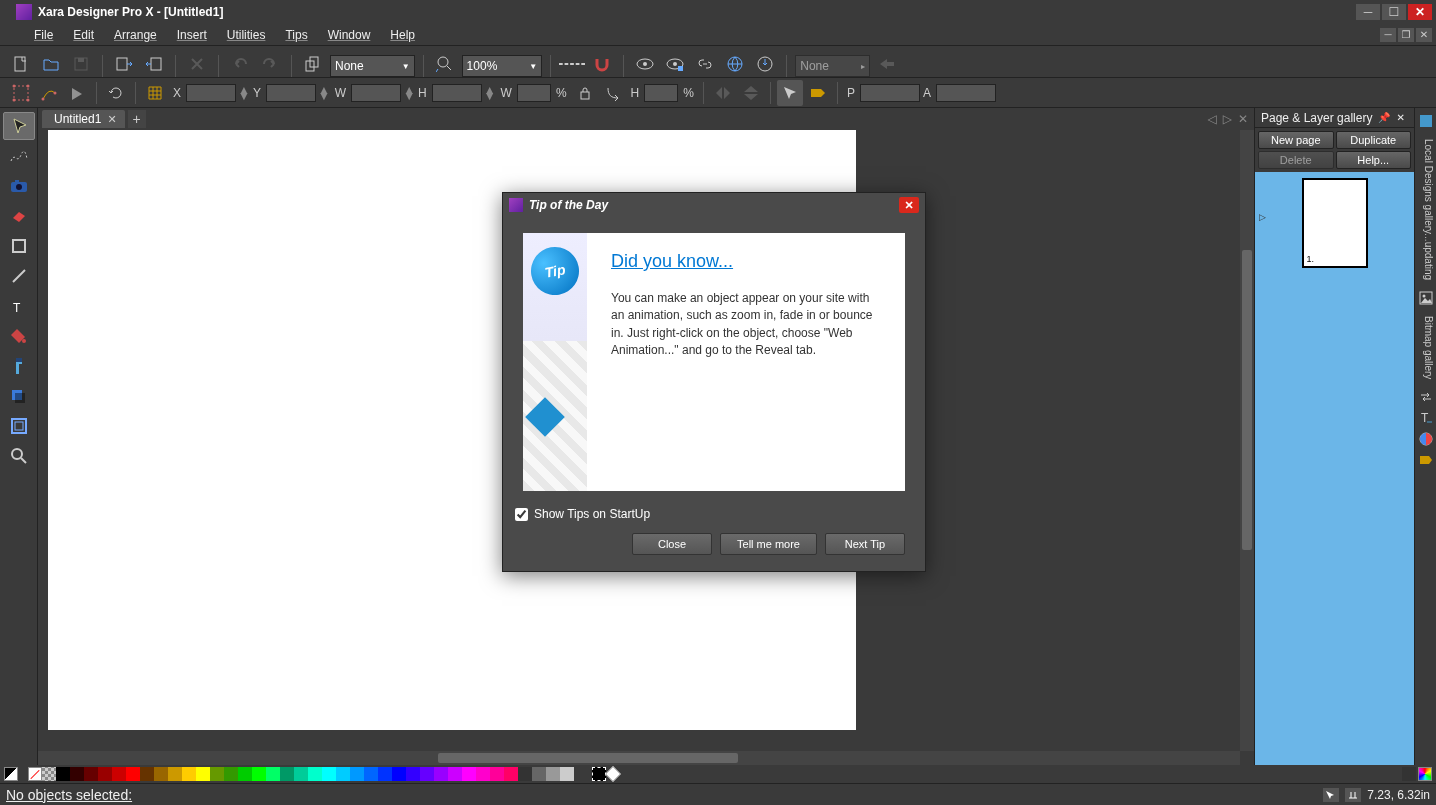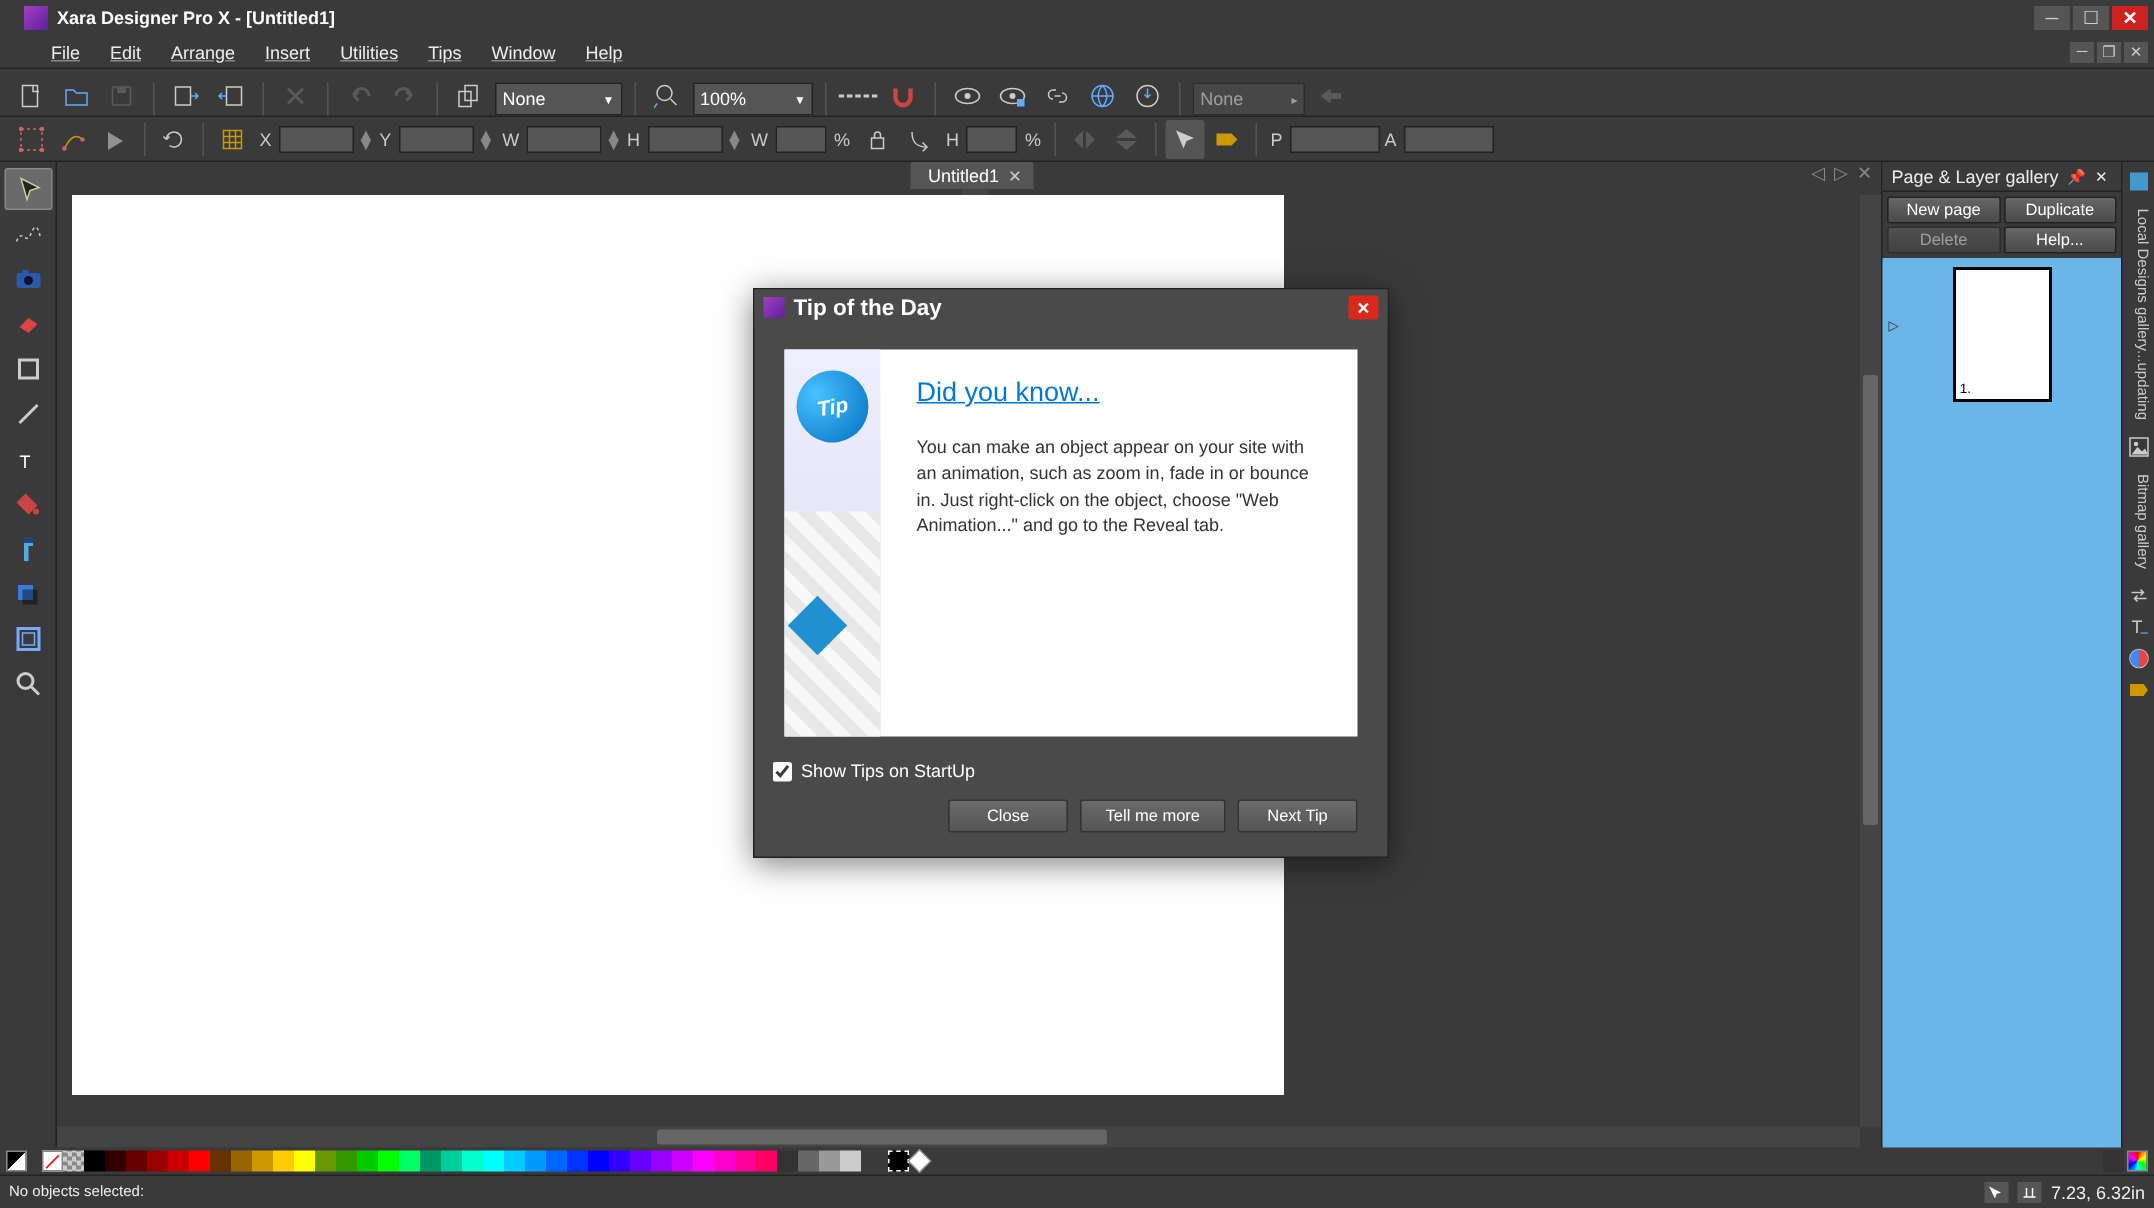--- a/index.html
+++ b/index.html
@@ -35,21 +35,21 @@
 .info-label { color: #ccc; padding: 0 3px; }
 .spinner { display:flex; flex-direction:column; font-size:6px; line-height:6px; color:#888; }
 
 
 .main { display: flex; height: calc(805px - 24px - 22px - 32px - 30px - 18px - 22px); }
 .left-tools { width: 38px; background: #3a3a3a; border-right: 1px solid #222; display: flex; flex-direction: column; align-items: center; padding-top: 4px; gap: 2px; }
 .tool { width: 32px; height: 28px; display: flex; align-items: center; justify-content: center; cursor: pointer; border-radius: 2px; }
 .tool.active { background: #6a6a6a; border:1px solid #888; }
 
 .doc-area { flex: 1; background: #3a3a3a; position: relative; display:flex; flex-direction:column; }
-.doc-tabs { height: 22px; background: #3a3a3a; display: flex; align-items: center; padding-left: 4px; position: relative; flex-direction: column; }
+.doc-tabs { height: 22px; background: #3a3a3a; display: flex; align-items: center; padding-left: 4px; position: relative; }
 .doc-tab { background: #555; padding: 2px 8px 2px 12px; color: #fff; display: flex; align-items: center; gap: 6px; border-radius: 2px 2px 0 0; font-size:11px; }
 .doc-tab .tab-close { font-size: 11px; cursor: pointer; color:#ccc; }
 .doc-tab-add { width: 18px; height: 18px; background: #444; color: #ccc; display: flex; align-items: center; justify-content: center; margin-left: 3px; cursor: pointer; font-size:14px; }
 .doc-tabs .tab-nav { position:absolute; right:4px; display:flex; gap:2px; color:#888; font-size:10px; }
 .doc-tabs .tab-nav span { cursor:pointer; padding:0 2px; }
 
 .canvas-wrap { flex:1; position:relative; overflow:hidden; }
 .canvas-page { position:absolute; left:10px; top:0; width: 808px; height: 600px; background: #fff; }
 .vscroll { position:absolute; right:0; top:0; bottom:14px; width:14px; background:#444; }
 .vscroll .thumb { position:absolute; left:2px; right:2px; top:120px; height:300px; background:#666; border-radius:2px; }
@@ -78,29 +78,29 @@
 .color-swatch.none { background:#fff; position:relative; border:1px solid #888; }
 .color-swatch.none::after { content:""; position:absolute; left:0; right:0; top:50%; border-top:1px solid red; transform:rotate(-45deg); }
 .color-swatch.current { border:1px dashed #fff; background:#000; }
 .color-corner { width:14px; height:14px; background:linear-gradient(135deg,#000 50%,#fff 50%); border:1px solid #888; }
 .color-special { width:14px; height:14px; background:conic-gradient(red,yellow,lime,cyan,blue,magenta,red); border:1px solid #888; }
 .color-bar .spacer { flex:1; }
 .color-end { display:flex; gap:2px; align-items:center; }
 
 
 .status-bar { height: 22px; background: #3a3a3a; display: flex; align-items: center; padding: 0 6px; border-top:1px solid #222; }
-.status-bar .status-text { flex:1; color:#eee; font-size:10px; }
+.status-bar .status-text { flex:1; color:#eee; font-size:14px;text-decoration:underline; }
 .status-bar .status-right { display:flex; gap:6px; align-items:center; color:#eee; font-size:11px; }
 .status-ico { width:16px; height:14px; background:#555; display:flex; align-items:center; justify-content:center; font-size:9px; cursor:pointer; }
 
 
 .dialog { position: absolute; left: 502px; top: 192px; width: 424px; background: #4a4a4a; border: 1px solid #222; box-shadow: 0 4px 20px rgba(0,0,0,0.5); z-index: 1000; }
 .dialog-title { height: 24px; background: #4a4a4a; display: flex; align-items: center; padding: 0 6px; }
 .dialog-title .d-icon { width:14px; height:14px; background:linear-gradient(135deg,#a040c0,#6020a0); margin-right:6px; }
-.dialog-title .d-text { flex:1; color:#fff; font-weight:bold; font-size:15px; }
+.dialog-title .d-text { flex:1; color:#fff; font-weight:bold; font-size:12px;font-style:italic; }
 .dialog-title .d-close { width:20px; height:16px; background:#d9281c; color:#fff; display:flex; align-items:center; justify-content:center; cursor:pointer; font-weight:bold; font-size:11px; border-radius:2px; }
 .dialog-body { background: #fff; margin: 16px 20px 8px; display: flex; min-height: 258px; }
 .dialog-image { width: 64px; background: linear-gradient(#eef,#dde); position:relative; overflow:hidden; }
 .tip-bubble { position:absolute; top:14px; left:8px; width:48px; height:48px; border-radius:50%; background:radial-gradient(circle at 30% 30%,#4ac0ff,#0070c0); display:flex; align-items:center; justify-content:center; color:#fff; font-weight:bold; font-style:italic; font-size:14px; transform:rotate(-10deg); }
 .ruler-deco { position:absolute; bottom:0; left:0; right:0; height:150px; background:repeating-linear-gradient(45deg,#e8e8e8 0 8px,#f8f8f8 8px 16px); }
 .blue-sq { position:absolute; bottom:60px; left:8px; width:28px; height:28px; background:#2090d0; transform:rotate(45deg); }
 .dialog-content { flex:1; padding: 18px 24px; }
 .dialog-heading { color: #0078d4; font-size: 18px; font-weight: normal; margin-bottom: 18px; text-decoration: underline; }
 .dialog-text { color: #333; font-size: 12px; line-height: 1.45; }
 .dialog-check { padding: 8px 12px; color:#fff; display:flex; align-items:center; gap:6px; font-size:12px; }

